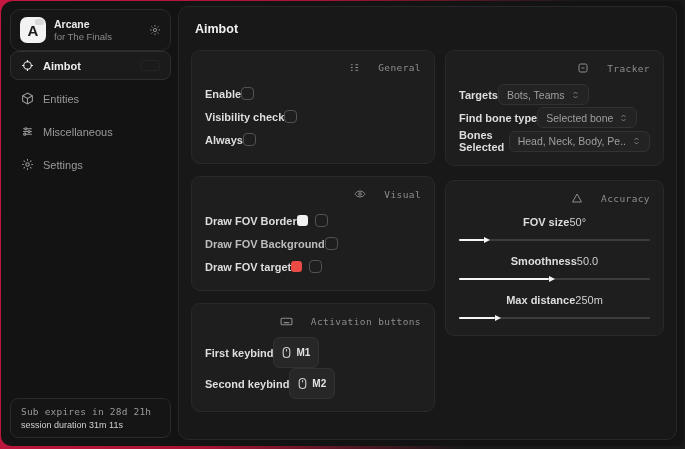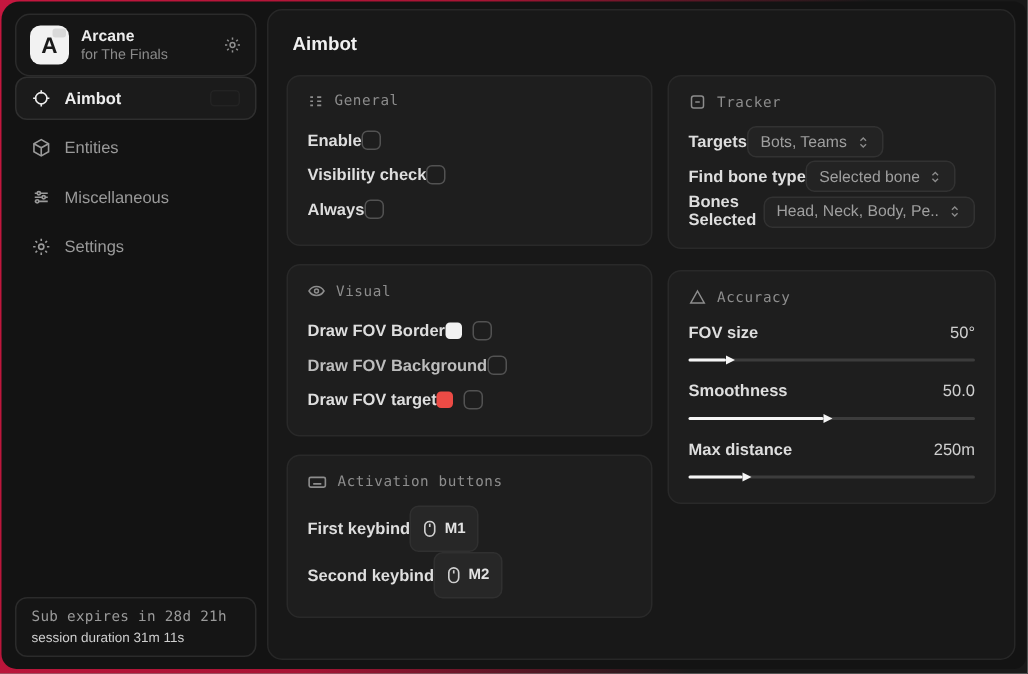--- a/index.html
+++ b/index.html
@@ -47,23 +47,23 @@
   .main {
     flex:1; margin:5px 7px 6px 1px; background:#181818;
     border:1px solid #272727; border-radius:10px; padding:13px 12px;
   }
   .page-title { font-size:12.5px; font-weight:bold; color:#f0f0f0; margin:2px 0 14px 4px; }
   .columns { display:flex; gap:10px; align-items:flex-start; }
   .col-left { width:244px; display:flex; flex-direction:column; gap:12px; }
   .col-right { flex:1; display:flex; flex-direction:column; gap:14px; }
   .card { background:#1e1e1e; border:1px solid #292929; border-radius:9px; padding:11px 13px 12px; }
   .card-header {
-    display:flex; align-items:center; gap:7px;
+    display:flex; align-items:center; gap:18px;
     font-family:"DejaVu Sans Mono", monospace; font-size:9.5px; color:#8d8d8d;
-    letter-spacing:.4px; margin-bottom:9px;
+    letter-spacing:.4px; margin-bottom:9px;justify-content:flex-end;
   }
   .card-header .cicon { display:flex; color:#8d8d8d; }
   .row { display:flex; align-items:center; justify-content:flex-start; min-height:23px; }
   .row-label { font-size:11px; color:#dedede; font-weight:bold; }
   .row-label.dim { color:#bdbdbd; }
   .row-right { display:flex; align-items:center; gap:7px; }
   .checkbox { width:13px; height:13px; border:1.4px solid #525252; border-radius:4px; background:transparent; }
   .swatch { width:11px; height:11px; border-radius:3px; }
   .keybtn {
     display:flex; align-items:center; gap:5px; background:#272727; border:1px solid #303030;
@@ -72,21 +72,21 @@
   .keybtn .micon { display:flex; color:#cfcfcf; }
   .dropdown {
     display:flex; align-items:center; gap:6px; background:#232323; border:1px solid #323232;
     border-radius:6px; padding:3.5px 8px; font-size:10.5px; color:#9f9f9f;
     max-width:170px; white-space:nowrap;
   }
   .dropdown .dicon { display:flex; color:#8a8a8a; flex:0 0 auto; }
   .dropdown-value { overflow:hidden; text-overflow:ellipsis; }
   
   .acc-group { margin-bottom:9px; }
-  .acc-top { display:flex; justify-content:space-between; align-items:center; margin-bottom:8px;margin-top:12px; }
+  .acc-top { display:flex; justify-content:center; align-items:center; margin-bottom:8px;margin-top:12px; }
   .acc-value { font-size:11px; color:#cfcfcf; }
   .slider { position:relative; height:7px; display:flex; align-items:center; margin-bottom:2px; }
   .slider-track { width:100%; height:2px; background:#3c3c3c; border-radius:2px; }
   .slider-fill { position:absolute; left:0; top:2.5px; height:2.5px; background:#f5f5f5; border-radius:2px; }
   .slider-fill::after {
     content:""; position:absolute; right:-6px; top:50%; transform:translateY(-50%);
     width:0; height:0; border-left:6px solid #f5f5f5;
     border-top:3.5px solid transparent; border-bottom:3.5px solid transparent;
   }
 </style>

